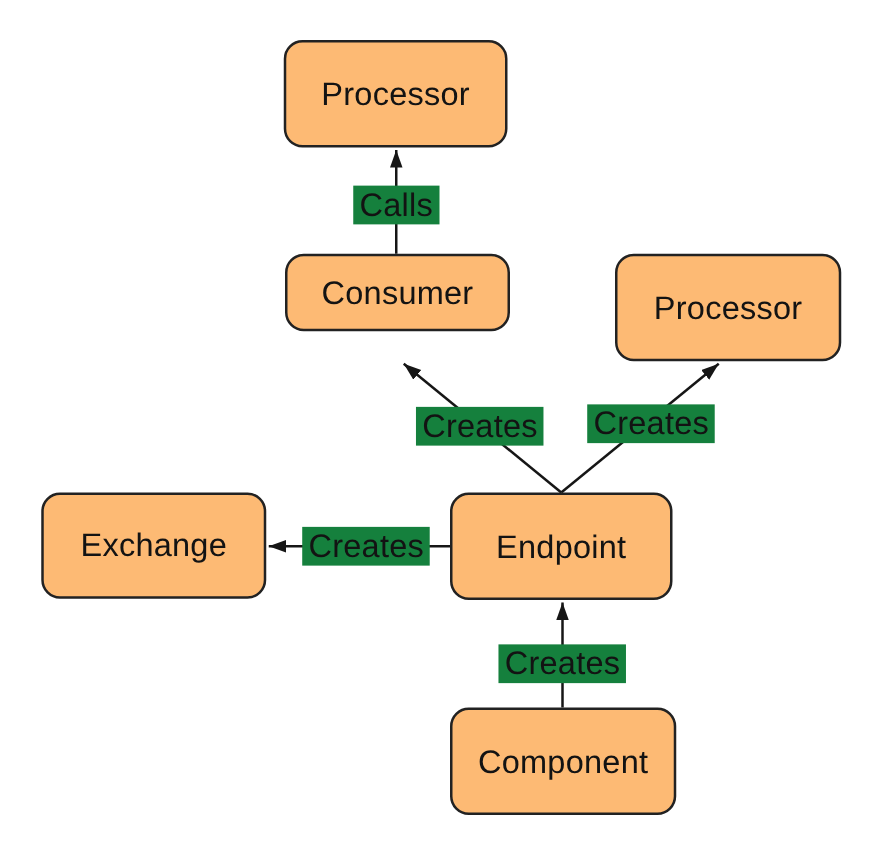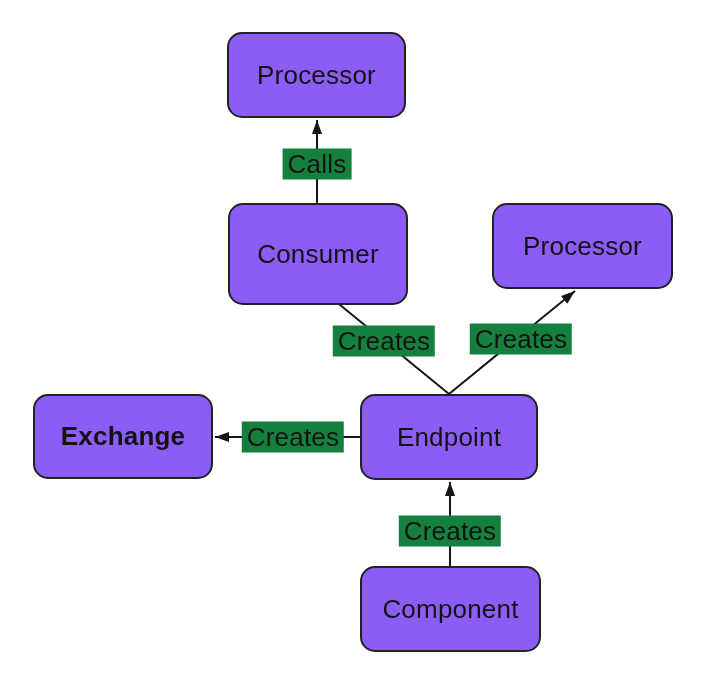--- a/index.html
+++ b/index.html
@@ -7,21 +7,21 @@
     width: 702px; height: 674px;
     background: #ffffff;
     font-family: "Liberation Sans", sans-serif;
     overflow: hidden;
   }
   #stage { position: relative; width: 702px; height: 674px; }
   #edge-layer { position: absolute; left: 0; top: 0; width: 702px; height: 674px; }
   .node {
     position: absolute;
     box-sizing: border-box;
-    background: #8b5cf6;
+    background: #fdba74;
     border: 2px solid #222222;
     border-radius: 15px;
     display: flex;
     align-items: center;
     justify-content: center;
     font-size: 26px;
     color: #131313;
     letter-spacing: 0.2px;
   }
   .edge-label {
@@ -48,23 +48,23 @@
     </defs>
 
   <line x1="317" y1="203" x2="317" y2="120" stroke="#161616" stroke-width="2" marker-end="url(#arrowhead)"></line>
       <line x1="449" y1="394" x2="323" y2="291" stroke="#161616" stroke-width="2" marker-end="url(#arrowhead)"></line>
       <line x1="449" y1="394" x2="575" y2="291" stroke="#161616" stroke-width="2" marker-end="url(#arrowhead)"></line>
       <line x1="360" y1="437" x2="215" y2="437" stroke="#161616" stroke-width="2" marker-end="url(#arrowhead)"></line>
       <line x1="450" y1="566" x2="450" y2="482" stroke="#161616" stroke-width="2" marker-end="url(#arrowhead)"></line>
     </svg>
 
   <div class="node" style="left: 227px; top: 32px; width: 179px; height: 86px;">Processor</div>
-  <div class="node" style="left: 228px; top: 203px; width: 180px; height: 102px;">Consumer</div>
+  <div class="node" style="left: 228px; top: 203px; width: 180px; height: 62px;">Consumer</div>
   <div class="node" style="left: 492px; top: 203px; width: 181px; height: 86px;">Processor</div>
-  <div class="node" style="left: 33px; top: 394px; width: 180px; height: 85px; font-weight: bold;">Exchange</div>
+  <div class="node" style="left: 33px; top: 394px; width: 180px; height: 85px;">Exchange</div>
   <div class="node" style="left: 360px; top: 566px; width: 181px; height: 86px;">Component</div>
   <div class="node" style="left: 360px; top: 394px; width: 178px; height: 86px;">Endpoint</div>
 
   <span class="edge-label" style="left: 317px; top: 164px;">Calls</span>
   <span class="edge-label" style="left: 384px; top: 341px;">Creates</span>
   <span class="edge-label" style="left: 521px; top: 339px;">Creates</span>
   <span class="edge-label" style="left: 293px; top: 437px;">Creates</span>
   <span class="edge-label" style="left: 450px; top: 531px;">Creates</span>
 
 </div>

